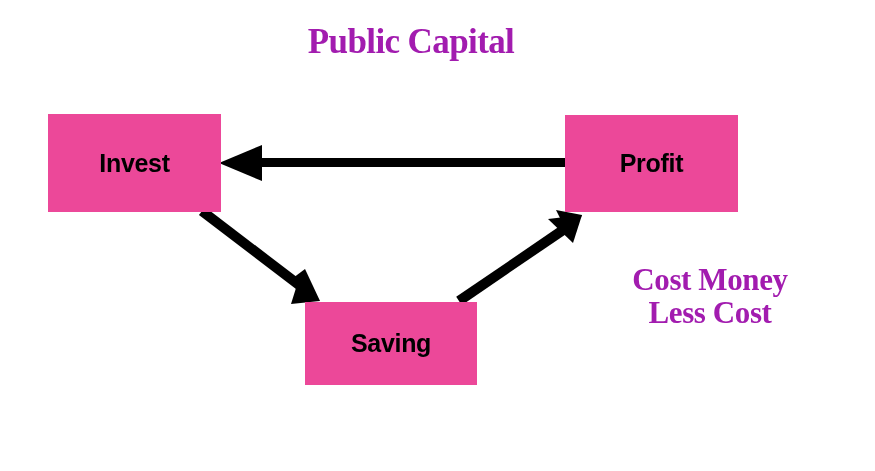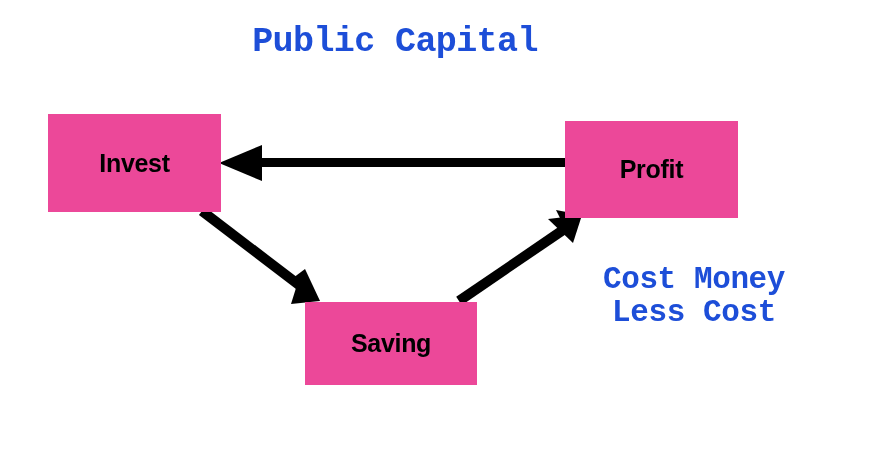--- a/index.html
+++ b/index.html
@@ -47,35 +47,35 @@
     left: 48px;
     top: 114px;
     width: 173px;
     height: 98px;
   }
   #node-profit {
     left: 565px;
     top: 115px;
     width: 173px;
     height: 97px;
-    margin-top: 6px;
   }
   #node-saving {
     left: 305px;
     top: 302px;
     width: 172px;
     height: 83px;
   }
   .caption {
     position: absolute;
-    color: #1d4ed8;
-    font-family: Liberation Mono, monospace;
+    color: #a21caf;
+    font-family: Liberation Serif, serif;
     font-weight: bold;
     line-height: 1.05;
     white-space: nowrap;
+    margin-left: 16px;
   }
   #diagram-title {
     left: 0;
     top: 24px;
     width: 790px;
     text-align: center;
     font-size: 35px;
     letter-spacing: -0.6px;
   }
   #annotation-less {

